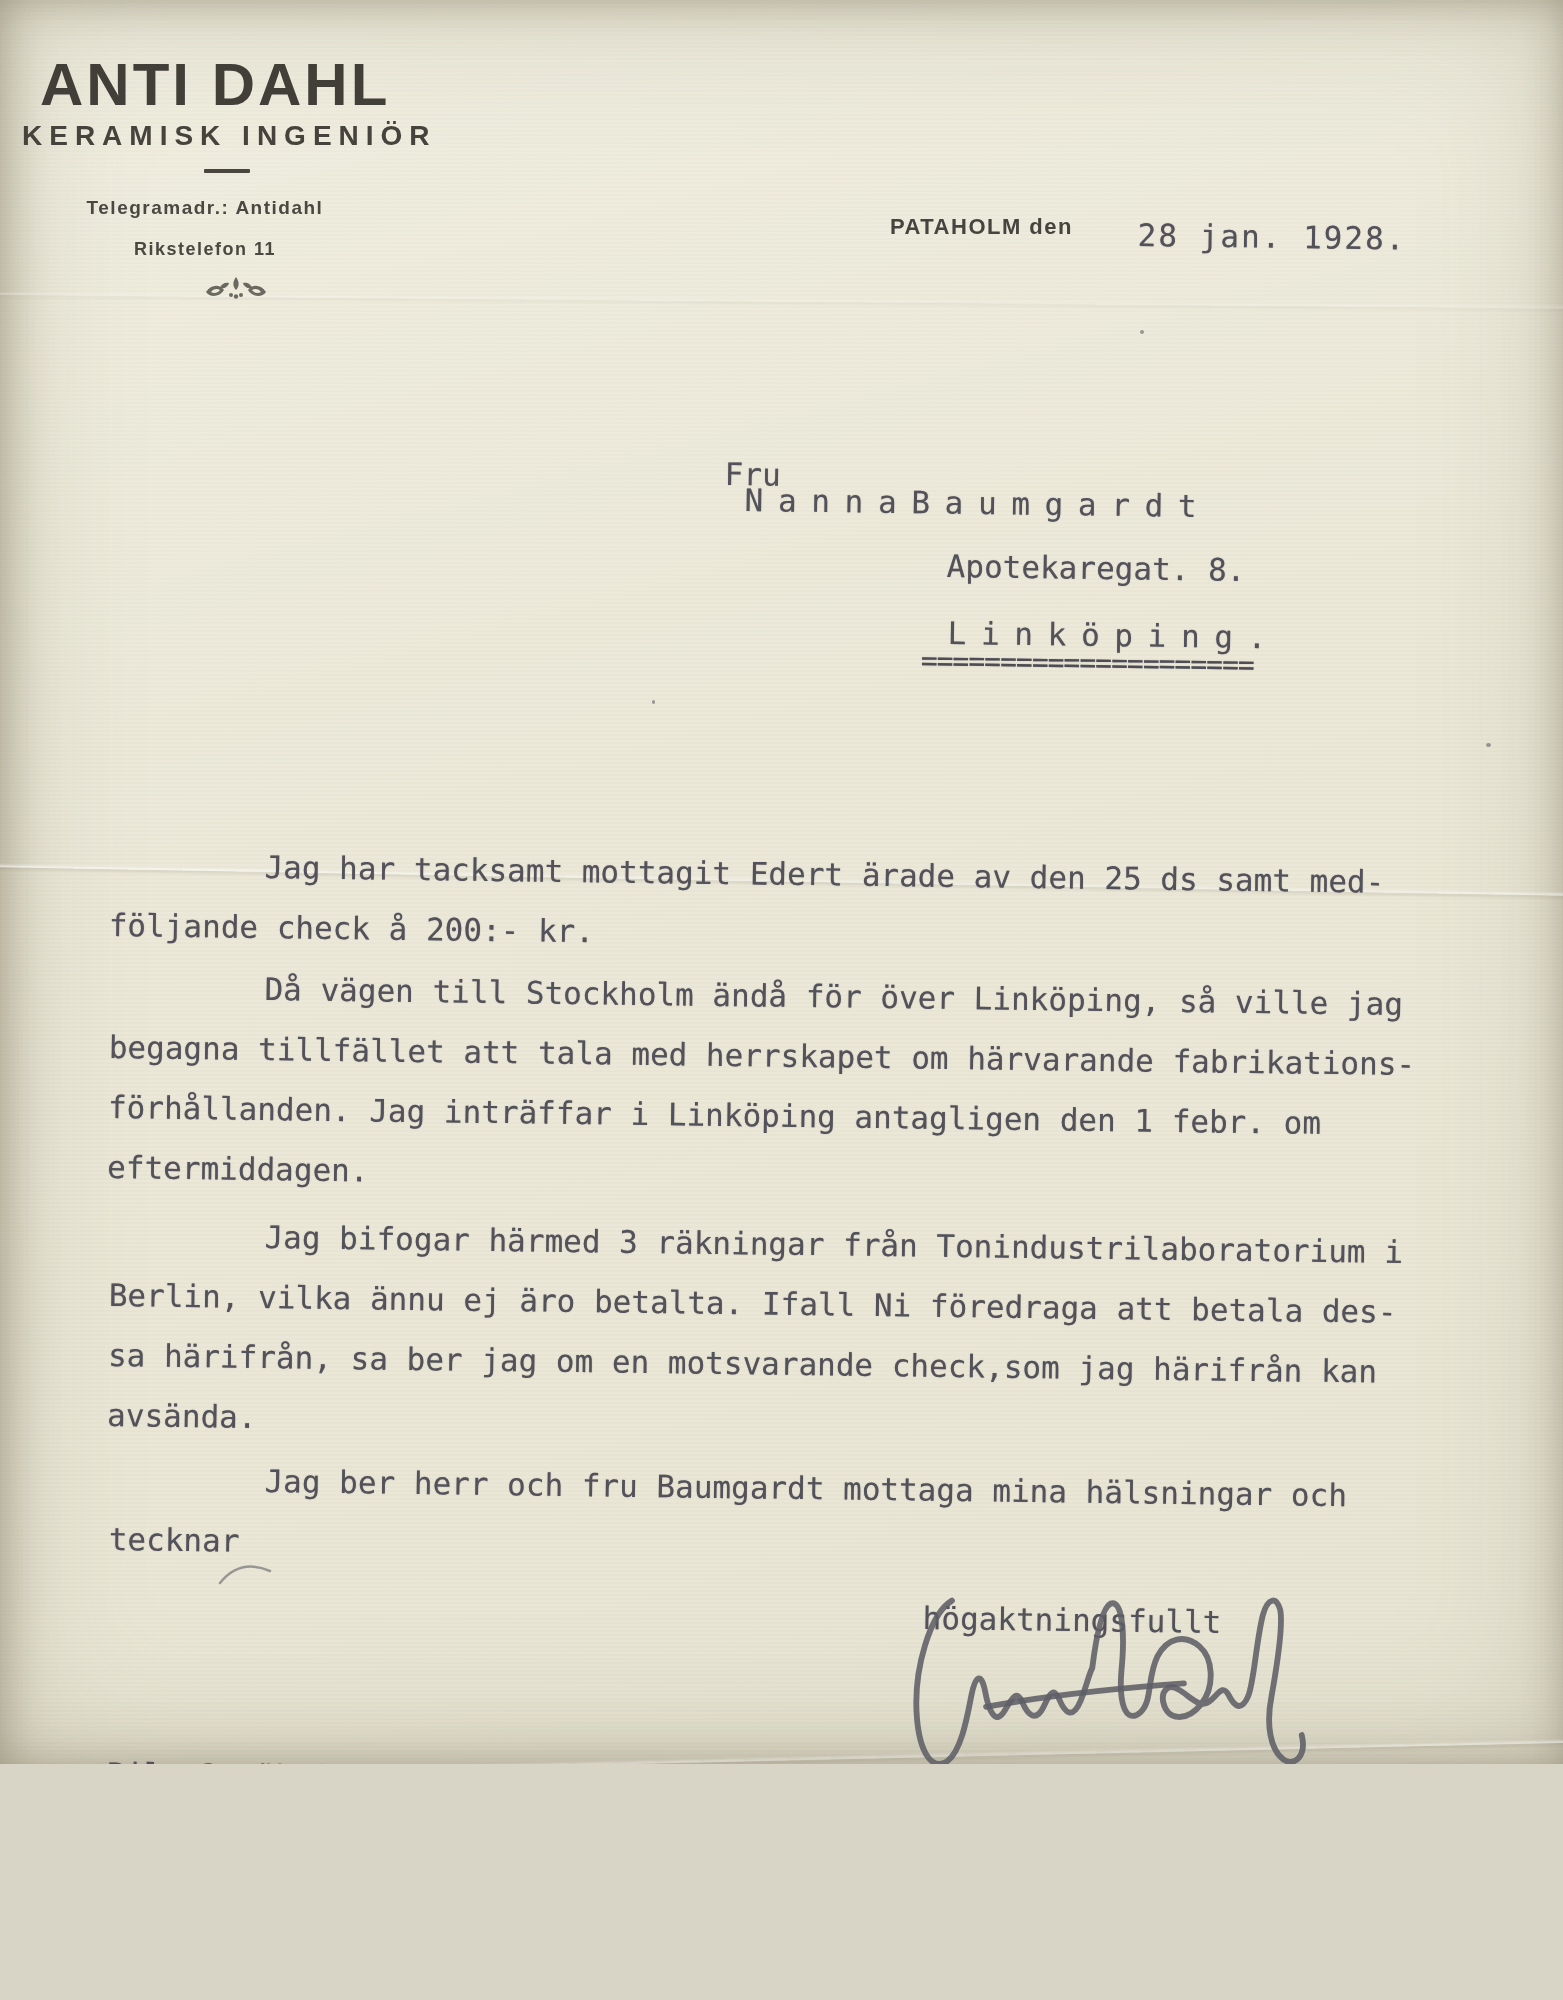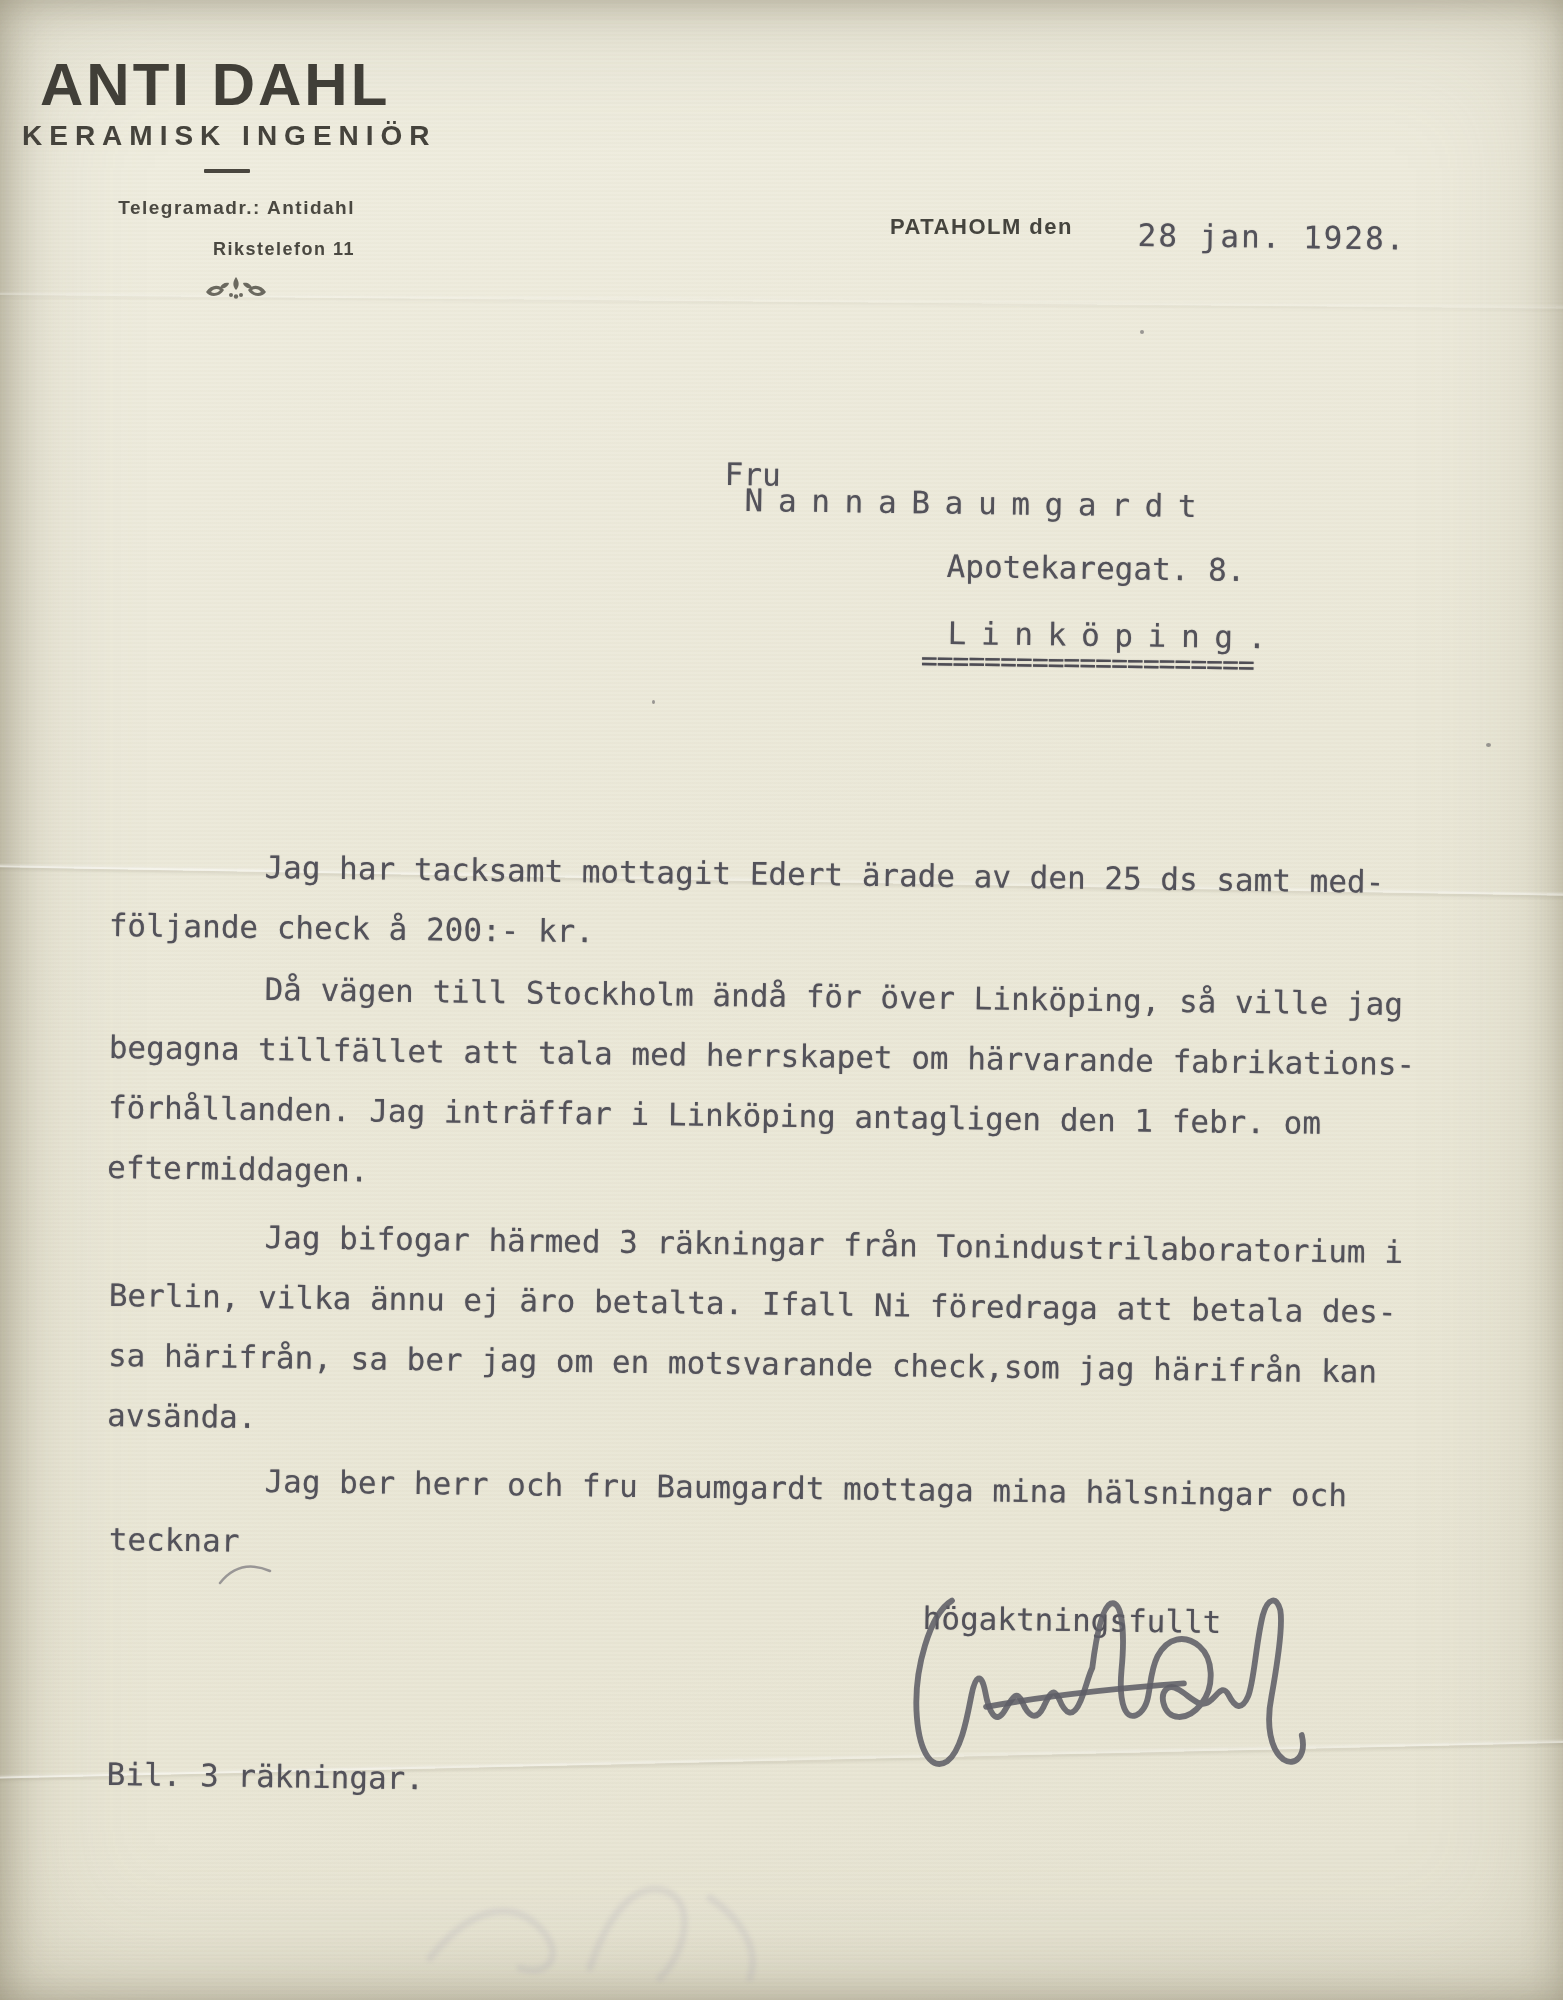--- a/index.html
+++ b/index.html
@@ -1,18 +1,18 @@
 <!DOCTYPE html>
 <html><head>
 <meta charset="utf-8">
 <style>
   html,body{margin:0;padding:0;background:#d8d5c6;}
   .paper{
     position:relative;
-    width:1563px;height:2000px;
+    width:1563px;height:1764px;
     margin:0 auto;
     background:
       repeating-linear-gradient(180deg, rgba(255,255,255,0.025) 0 2px, rgba(125,118,92,0.025) 2px 4px),
       linear-gradient(165deg, #f0eee0 0%, #ebe8d8 45%, #e9e6d5 75%, #e6e3d2 100%);
     box-shadow:
       inset 0 0 140px rgba(140,133,105,0.30),
       inset 28px 0 50px -24px rgba(120,113,88,0.40),
       inset 0 24px 48px -24px rgba(120,113,88,0.35),
       inset -20px 0 44px -24px rgba(120,113,88,0.30),
       inset 0 -26px 60px -30px rgba(120,113,88,0.35);
@@ -29,21 +29,21 @@
     position:absolute;left:22px;top:120px;
     font-size:28px;font-weight:bold;letter-spacing:7px;
     color:#45433c;white-space:nowrap;
   }
   .lh-rule{
     position:absolute;left:204px;top:169px;width:46px;height:4px;
     background:#49463e;border-radius:1px;
   }
   .lh-sub{
     position:absolute;left:55px;top:197px;width:300px;
-    text-align:right;color:#4a4841;
+    text-align:center;color:#4a4841;
   }
   .lh-telegram{font-size:19px;font-weight:bold;letter-spacing:1.5px;white-space:nowrap;}
   .lh-phone{font-size:18px;font-weight:bold;letter-spacing:1.5px;margin-top:20px;}
   .lh-ornament{position:absolute;left:203px;top:274px;opacity:.85;}
   .dateline-place{
     position:absolute;left:890px;top:214px;
     font-size:22px;font-weight:bold;letter-spacing:1.5px;
     color:#45443e;white-space:nowrap;
   }
   

